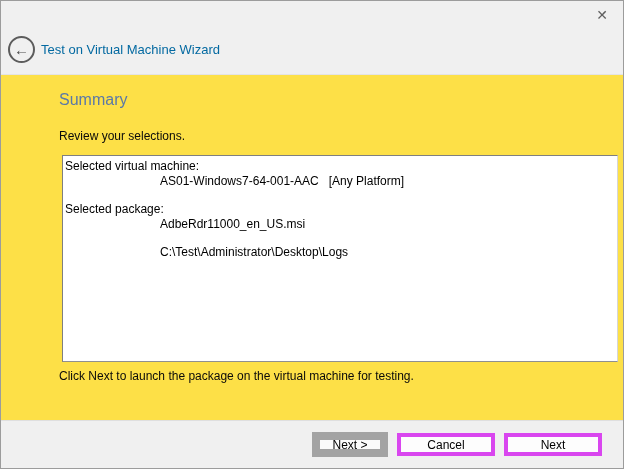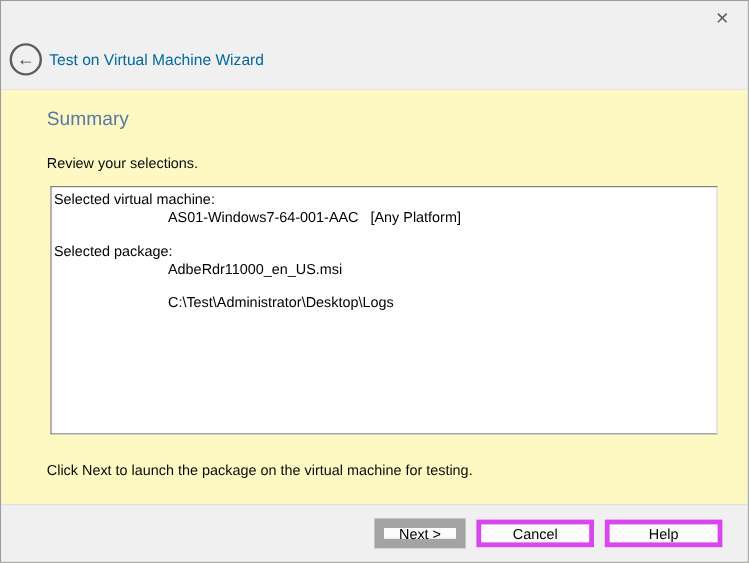--- a/index.html
+++ b/index.html
@@ -45,22 +45,22 @@
     padding: 0;
   }
   .wizard-title {
     margin-left: 6px;
     font-size: 13px;
     color: #0369a1;
   }
   
   .content {
     flex: 1 1 auto;
-    background: #fef9c3;
-    padding-left: 38px;
+    background: #fde047;
+    padding-left: 58px;
     padding-top: 16px;
     overflow: hidden;
   }
   .page-heading {
     font-size: 16px;
     font-weight: 400;
     color: #5a78a8;
   }
   .instruction {
     margin-top: 20px;
@@ -87,21 +87,21 @@
     line-height: 15px;
     white-space: pre;
   }
   .sum-value {
     font-size: 12px;
     line-height: 15px;
     padding-left: 95px;
     white-space: pre;
   }
   .footnote {
-    margin-top: 23px;
+    margin-top: 7px;
     font-size: 12px;
     color: #0a0a0a;
   }
   
   .footer {
     flex: 0 0 auto;
     height: 48px;
     background: #f0f0f0;
     border-top: 1px solid #dfdfdf;
     display: flex; align-items: center; justify-content: flex-end;
@@ -157,16 +157,16 @@
         <div class="sum-value">C:\Test\Administrator\Desktop\Logs</div>
       </div>
     </div>
 
     <div class="footnote">Click Next to launch the package on the virtual machine for testing.</div>
   </div>
 
   <div class="footer">
     <button class="btn default">Next &gt;</button>
     <button class="btn">Cancel</button>
-    <button class="btn">Help</button>
+    <button class="btn">Next</button>
   </div>
 
 </div>
 
 </body></html>

